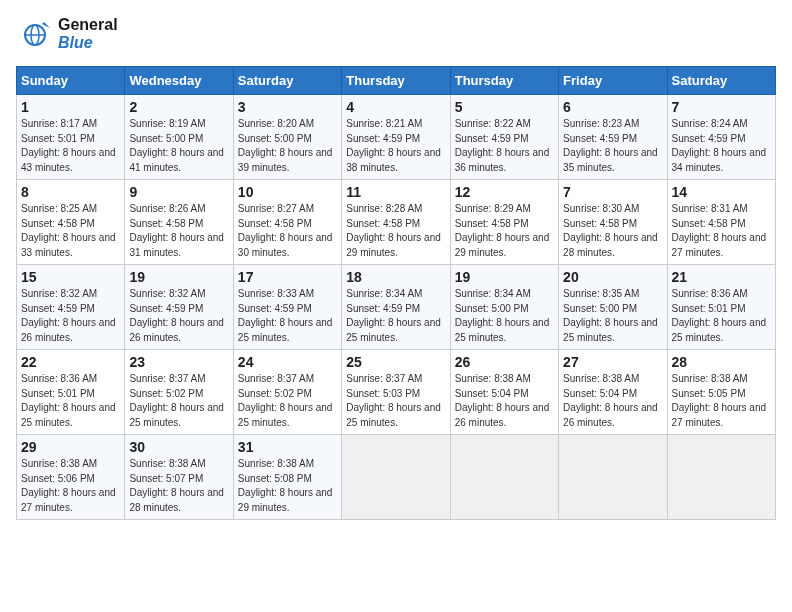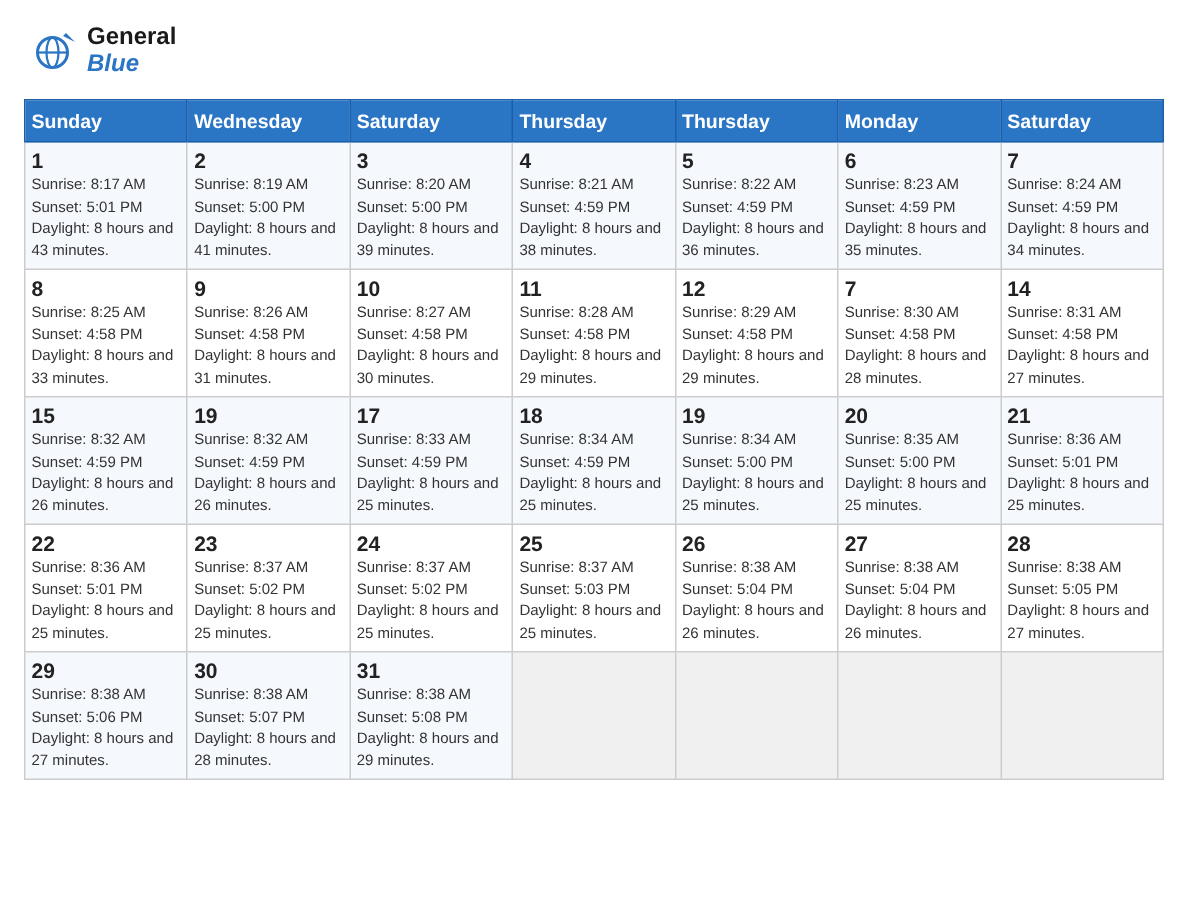--- a/index.html
+++ b/index.html
@@ -96,21 +96,21 @@
 </div>
 
 <table>
   <thead>
     <tr id="weekday-header">
         <th>Sunday</th>
         <th>Wednesday</th>
         <th>Saturday</th>
         <th>Thursday</th>
         <th>Thursday</th>
-        <th>Monday</th>
+        <th>Friday</th>
         <th>Saturday</th>
       </tr>
   </thead>
   <tbody id="calendar-body">
       <tr>
         <td><span class="day-num">1</span>
 <span class="day-info">Sunrise: 8:17 AM<br>Sunset: 5:01 PM<br>Daylight: 8 hours and 43 minutes.</span></td>
         <td><span class="day-num">2</span>
 <span class="day-info">Sunrise: 8:19 AM<br>Sunset: 5:00 PM<br>Daylight: 8 hours and 41 minutes.</span></td>
         <td><span class="day-num">3</span>

